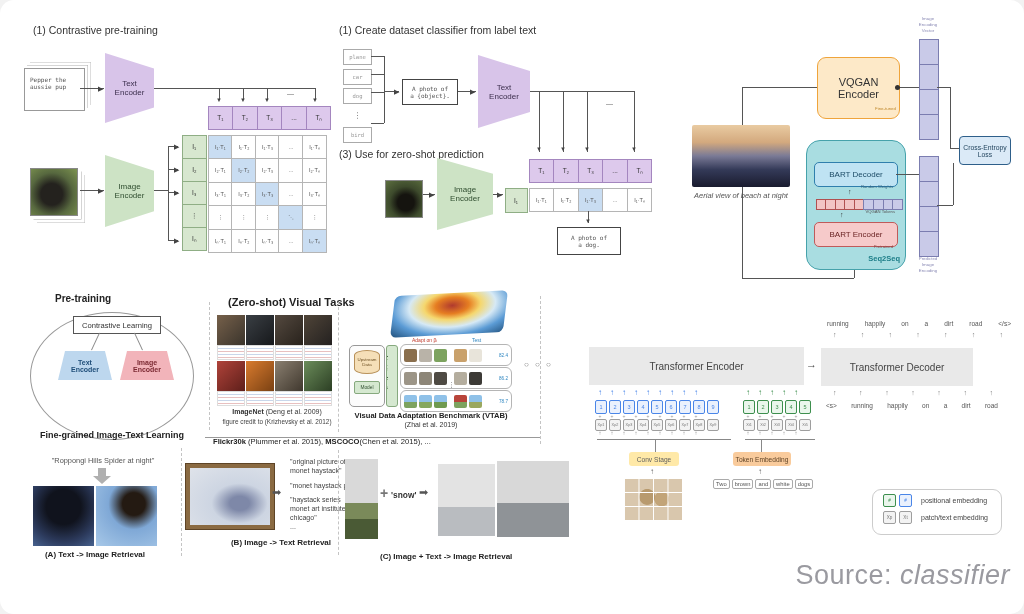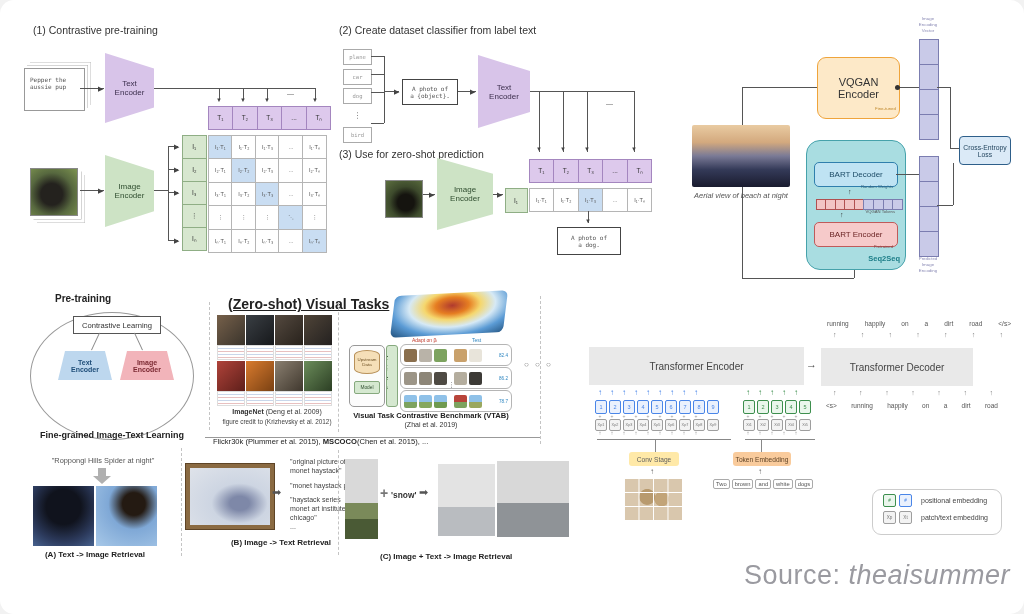--- a/index.html
+++ b/index.html
@@ -158,21 +158,21 @@
       <div class="mcell">⋮</div>
       <div class="mcell hl">⋱</div>
       <div class="mcell">⋮</div>
       <div class="mcell">Iₙ·T₁</div>
       <div class="mcell">Iₙ·T₂</div>
       <div class="mcell">Iₙ·T₃</div>
       <div class="mcell">...</div>
       <div class="mcell hl">Iₙ·Tₙ</div>
     </div>
 
-  <div class="abs" style="left:339px;top:24px;font-size:10.5px;color:#333;">(2) Create dataset classifier from label text</div>
+  <div class="abs" style="left:339px;top:24px;font-size:10.5px;color:#333;">(1) Create dataset classifier from label text</div>
 
   <div class="abs col lblcol" style="left:343px;top:49px;">
       <div class="lblbox">plane</div>
       <div class="lblbox">car</div>
       <div class="lblbox">dog</div>
       <div class="lblbox">⋮</div>
       <div class="lblbox">bird</div>
     </div>
 
   <div class="ln" style="left:384px;top:56px;width:1px;height:67px;"></div>
@@ -321,21 +321,21 @@
   <div class="abs" style="left:55px;top:293px;width:120px;text-align:left;font-weight:bold;font-size:10px;color:#222;">Pre-training</div>
   <div class="abs ctr" style="left:73px;top:316px;width:86px;height:16px;border:1px solid #555;background:#fff;font-size:7.6px;color:#333;">Contrastive Learning</div>
   <div class="ln" style="left:95px;top:332px;width:1px;height:19px;transform:rotate(25deg);background:#888;"></div>
   <div class="ln" style="left:138px;top:332px;width:1px;height:19px;transform:rotate(-25deg);background:#888;"></div>
   <div class="abs trap2 pre" style="left:58px;top:351px;width:54px;height:29px;background:#bdd7ee;font-size:7px;color:#1f4e79;">Text
 Encoder</div>
   <div class="abs trap2 pre" style="left:120px;top:351px;width:54px;height:29px;background:#f2b4ba;font-size:7px;color:#7c2a33;">Image
 Encoder</div>
   <div class="abs" style="left:22px;top:430px;width:180px;text-align:center;font-weight:bold;font-size:9px;color:#222;">Fine-grained Image-Text Learning</div>
 
-  <div class="abs" style="left:228px;top:296px;font-weight:bold;font-size:14px;color:#222;text-decoration:underline;">(Zero-shot) Visual Tasks</div>
+  <div class="abs" style="left:228px;top:296px;font-weight:bold;font-size:11px;color:#222;">(Zero-shot) Visual Tasks</div>
   <div class="dashv" style="left:209px;top:302px;height:128px;"></div>
   <div class="dashv" style="left:338px;top:302px;height:130px;"></div>
   <div class="dashv" style="left:540px;top:296px;height:148px;"></div>
 
   <div class="abs vt-grid" style="left:217px;top:315px;">
     <div class="vt-tile">
         <div class="vt-photo"></div>
         <div class="vt-strip"></div>
       </div>
     <div class="vt-tile">
@@ -407,35 +407,35 @@
   <div class="abs" style="left:448px;top:381px;font-size:7px;color:#666;">⋮</div>
   <div class="vrow" style="left:400px;top:390px;">
     <div class="t" style="background:linear-gradient(#8fc1e8 55%,#7da35f 55%);"></div>
     <div class="t" style="background:linear-gradient(#8fc1e8 55%,#86a85f 55%);"></div>
     <div class="t" style="background:linear-gradient(#8fc1e8 55%,#6f9a50 55%);"></div>
     <div class="t" style="margin-left:5px;background:linear-gradient(#b8443a 55%,#7da35f 55%);"></div>
     <div class="t" style="background:linear-gradient(#8fc1e8 55%,#9aa85f 55%);"></div>
     <div class="vscore">78.7</div>
   </div>
 
-  <div class="abs" style="left:350px;top:411px;width:162px;text-align:center;font-weight:bold;font-size:7.6px;color:#222;">Visual Task Contrastive Benchmark (VTAB)</div>
+  <div class="abs" style="left:350px;top:411px;width:162px;text-align:center;font-weight:bold;font-size:7.6px;color:#222;">Visual Data Adaptation Benchmark (VTAB)</div>
   <div class="abs" style="left:350px;top:421px;width:162px;text-align:center;font-size:7px;color:#333;">(Zhai et al. 2019)</div>
   <div class="abs" style="left:524px;top:360px;font-size:8px;color:#777;letter-spacing:2px;">○ ○ ○</div>
   <div class="ln" style="left:205px;top:437px;width:335px;height:1px;background:#999;"></div>
 
   <div class="abs" style="left:38px;top:456px;width:130px;text-align:center;font-size:7.4px;color:#555;">"Roppongi Hills Spider at night"</div>
   <div class="abs" style="left:98px;top:468px;width:8px;height:8px;background:#b0b0b0;"></div>
   <div class="abs" style="left:93px;top:476px;width:0;height:0;border-left:9px solid transparent;border-right:9px solid transparent;border-top:8px solid #b0b0b0;"></div>
   <div class="abs" style="left:33px;top:486px;width:61px;height:60px;background:radial-gradient(circle at 50% 35%,#10131d 0 35%,#2c3a5c 70%,#47628f 100%);"></div>
   <div class="abs" style="left:96px;top:486px;width:61px;height:60px;background:radial-gradient(circle at 62% 30%,#241a12 0 20%,#7fa8d6 45%,#a7c8e8 100%);"></div>
   <div class="abs" style="left:30px;top:550px;width:130px;text-align:center;font-weight:bold;font-size:8px;color:#222;">(A) Text -&gt; Image Retrieval</div>
   <div class="dashv" style="left:181px;top:448px;height:108px;"></div>
 
   <div class="abs" style="left:213px;top:437px;font-size:7.6px;color:#222;">
-    <span style="font-weight:normal;">Flickr30k</span><span> (Plummer et al. 2015), </span><span style="font-weight:bold;">MSCOCO</span><span>(Chen et al. 2015), ...</span>
+    <span style="font-weight:bold;">Flickr30k</span><span> (Plummer et al. 2015), </span><span style="font-weight:bold;">MSCOCO</span><span>(Chen et al. 2015), ...</span>
   </div>
   <div class="abs" style="left:186px;top:464px;width:80px;height:57px;border:4px solid #8a6a42;box-shadow:0 0 0 1px #5e4426;
               background:radial-gradient(ellipse at 62% 62%,#7e88a8 0 14%,#cdd5e2 40%,#dfe3ea 100%),radial-gradient(ellipse at 25% 70%,#8a94b0 0 10%,transparent 12%);"></div>
   <div class="glyph" style="left:272px;top:486px;font-size:11px;color:#555;">➡</div>
   <div class="abs" style="left:290px;top:458px;width:76px;font-size:7px;color:#444;line-height:1.25;">
     <div class="pre" style="margin-bottom:6px;">"original picture of
 monet haystack"</div>
     <div class="pre" style="margin-bottom:6px;">"monet haystack png"</div>
     <div class="pre">"haystack series
 monet art institute of
@@ -616,16 +616,16 @@
       <div style="font-size:7px;color:#444;margin-left:6px;">positional embedding</div>
     </div>
     <div class="legrow">
       <div class="minibox" style="border:1px solid #9e9e9e;color:#777;background:#f3f3f3;">Xp</div>
       <div class="minibox" style="border:1px solid #9e9e9e;color:#777;background:#f3f3f3;">Xt</div>
       <div style="font-size:7px;color:#444;margin-left:6px;">patch/text embedding</div>
     </div>
   </div>
 
   <div class="abs" style="left:620px;top:560px;width:390px;text-align:right;font-size:27px;color:#9a9aa0;letter-spacing:0.5px;">
-    <span>Source: </span><span style="font-style:italic;">theaisummer</span>
+    <span>Source: </span><span style="font-style:italic;">classifier</span>
   </div>
 
 </div>
 
 </body></html>

